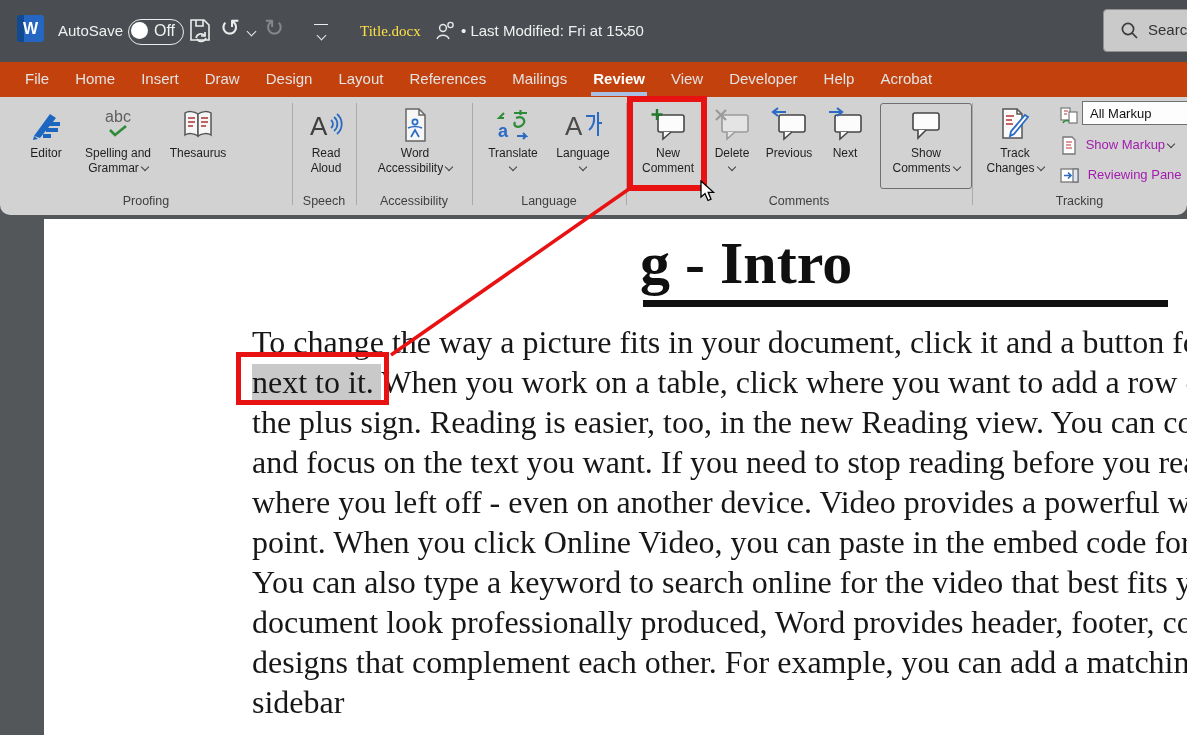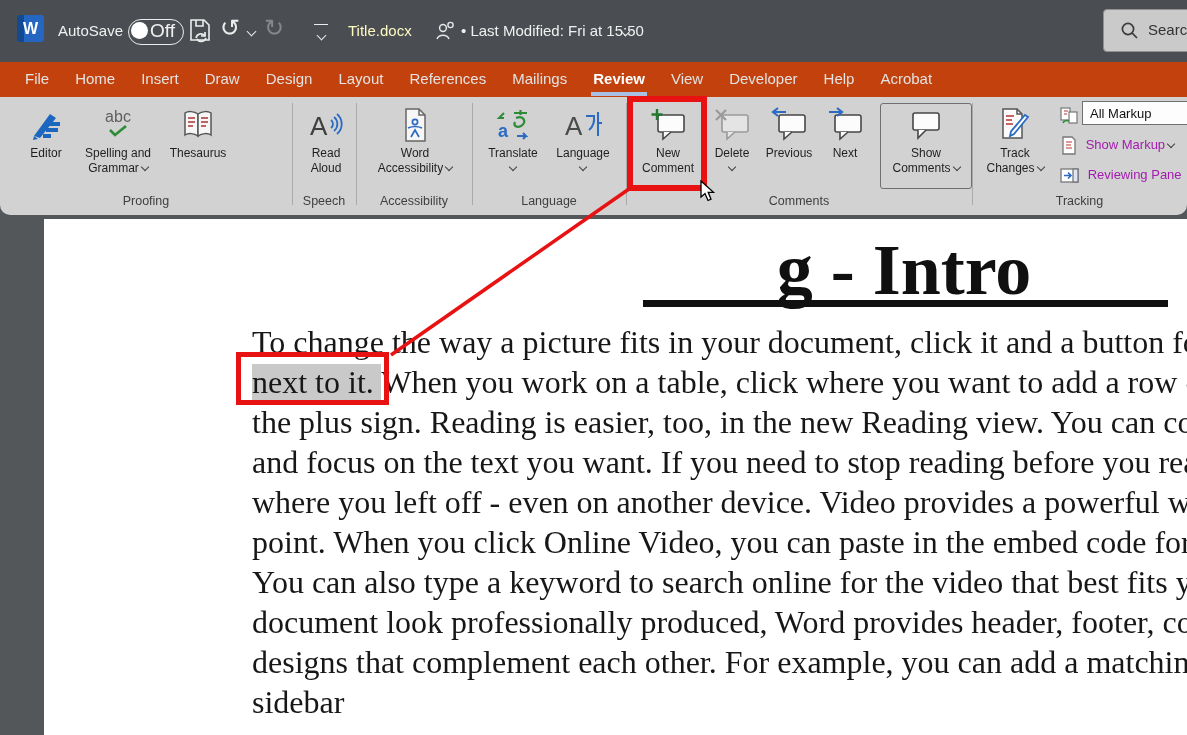--- a/index.html
+++ b/index.html
@@ -10,30 +10,30 @@
   
   #titlebar{left:0;top:0;width:1187px;height:62px;background:#4a4e52;}
   .tb-text{color:#f0f0f0;font-size:15px;line-height:62px;white-space:nowrap;}
   #word-logo{left:17px;top:15px;width:27px;height:27px;border-radius:3px;
      background:linear-gradient(90deg,#124a92 0 27%,#2566c2 27%);
      color:#fff;font-weight:bold;font-size:16px;text-align:center;line-height:27px;}
   #autosave-label{left:58px;}
   #autosave-toggle{left:128px;top:19px;width:54px;height:24px;border:1.5px solid #ececec;
      border-radius:13px;}
   #autosave-knob{left:2px;top:2px;width:17px;height:17px;border-radius:50%;background:#fff;}
-  #autosave-state{position:absolute;right:8px;top:0;color:#f0f0f0;font-size:19px;line-height:21px;}
+  #autosave-state{position:absolute;right:8px;top:0;color:#f0f0f0;font-size:16px;line-height:21px;}
   .chv{display:inline-block;width:6px;height:6px;border-right:1.6px solid #3f3f3f;
        border-bottom:1.6px solid #3f3f3f;transform:rotate(45deg);}
   .chv.w{border-color:#e8e8e8;}
   #undo-glyph{left:220px;top:0;font-size:24px;color:#ececec;line-height:56px;}
   #undo-chev{left:248px;top:28px;}
   #redo-glyph{left:264px;top:0;font-size:24px;color:#85888b;line-height:56px;}
   #qat-overflow{left:314px;top:24px;width:14px;height:12px;border-top:1.6px solid #ececec;text-align:center;}
   #qat-overflow .chv{margin-top:2px;}
-  #doc-title{left:348px;color:#fef9c3;}
+  #doc-title{left:360px;color:#fde047;font-family:Liberation Serif, serif;}
   #presence-icon{left:434px;top:20px;}
   #modified-wrap{left:461px;}
   #modified-chev{left:622px;top:28px;}
   #search-box{left:1103px;top:9px;width:120px;height:41px;background:#cacaca;
      border:1px solid #8f8f8f;border-radius:4px;}
   #search-label{position:absolute;left:44px;top:0;font-size:15px;color:#333;line-height:40px;}
 
   
   #menubar{left:0;top:62px;width:1187px;height:35px;background:#c2410c;
      display:flex;padding-left:12px;box-sizing:border-box;}
@@ -51,22 +51,22 @@
         border-bottom:1.4px solid #3f3f3f;transform:rotate(45deg);margin-left:3px;vertical-align:2px;}
   #btn-show-comments{border:1px solid #6f6f6f;border-radius:3px;top:6px;height:86px;box-sizing:border-box;}
   .trow{position:absolute;left:1060px;height:26px;font-size:13px;color:#a21caf;line-height:26px;white-space:nowrap;}
   .trow svg{vertical-align:middle;margin-right:4px;}
   #all-markup-box{position:absolute;left:1082px;top:4px;width:130px;height:24px;background:#fdfdfd;
      border:1px solid #707070;font-size:13px;line-height:23px;padding-left:7px;box-sizing:border-box;color:#111;}
 
   
   #docarea{left:0;top:215px;width:1187px;height:520px;background:#53575a;}
   #page{left:44px;top:4px;width:1143px;height:516px;background:#ffffff;}
-  #doc-big-title{left:640px;top:14px;width:528px;text-align:center;
-     font-family:"Liberation Serif",serif;font-weight:bold;font-size:72px;color:#101010;white-space:nowrap;}
+  #doc-big-title{left:640px;top:14px;width:528px;text-align:left;
+     font-family:"Liberation Serif",serif;font-weight:bold;font-size:60px;color:#101010;white-space:nowrap;}
   #title-underline{left:643px;top:85px;width:525px;height:7px;background:#101010;}
   #body-text{left:252px;top:107px;font-family:"Liberation Serif",serif;font-size:32px;
      line-height:40px;color:#171717;white-space:nowrap;}
   .hl{background:#c9c9c9;}
 
   
   #tooltip{left:633px;top:3px;width:242px;height:78px;background:#f0f0f0;border:1px solid #9f9f9f;
      border-radius:3px;box-shadow:3px 4px 8px rgba(0,0,0,.40);padding:9px 12px;box-sizing:border-box;z-index:40;}
   #tooltip-title{font-size:13px;font-weight:bold;color:#151515;}
   #tooltip-body{font-size:13px;color:#3c3c3c;margin-top:5px;line-height:17px;width:215px;white-space:normal;}

